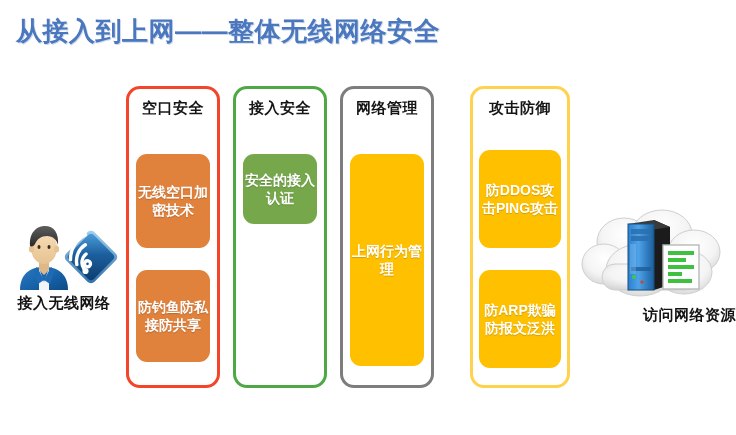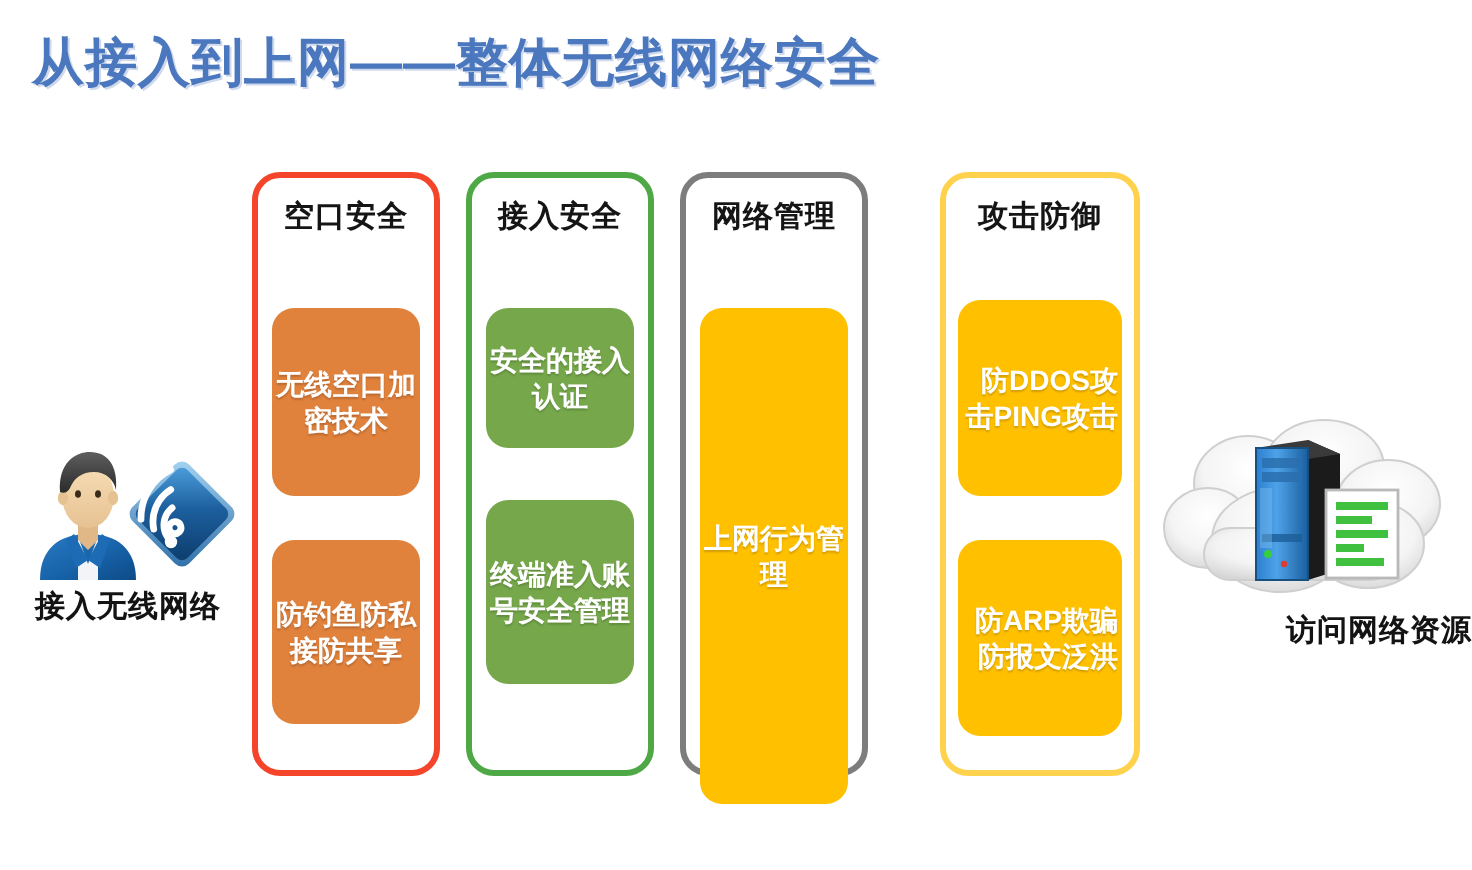--- a/index.html
+++ b/index.html
@@ -102,25 +102,25 @@
 
   
   .col-2 { border-color: #4fa846; }
   .col-2 .chip { background: #76a84b; }
   .col-2 .chip-a { height: 70px; margin-top: 28px; }
   .col-2 .chip-b { height: 92px; margin-top: 26px; }
 
   
   .col-3 { border-color: #7d7d7d; }
   .col-3 .chip { background: #ffc000; }
-  .col-3 .chip-a { height: 248px; margin-top: 28px; }
+  .col-3 .chip-a { height: 212px; margin-top: 28px; }
 
   
   .col-4 { border-color: #ffd24d; margin-left: 23px; }
-  .col-4 .chip { background: #ffc000; text-align: right; }
+  .col-4 .chip { background: #ffc000; }
   .col-4 .chip-a { height: 98px; margin-top: 24px; }
   .col-4 .chip-b { height: 98px; margin-top: 22px; }
 
   
   #left-node {
     position: absolute;
     left: 2px;
     top: 218px;
     width: 124px;
     height: 118px;
@@ -237,21 +237,20 @@
     <div class="col-body">
       <div class="chip chip-a">无线空口加密技术</div>
       <div class="chip chip-b">防钓鱼防私接防共享</div>
     </div>
   </div>
 
   <div class="column col-2">
     <div class="col-title">接入安全</div>
     <div class="col-body">
       <div class="chip chip-a">安全的接入认证</div>
-      <div class="chip chip-b">终端准入账号安全管理</div>
     </div>
   </div>
 
   <div class="column col-3">
     <div class="col-title">网络管理</div>
     <div class="col-body">
       <div class="chip chip-a">上网行为管理</div>
     </div>
   </div>
 

